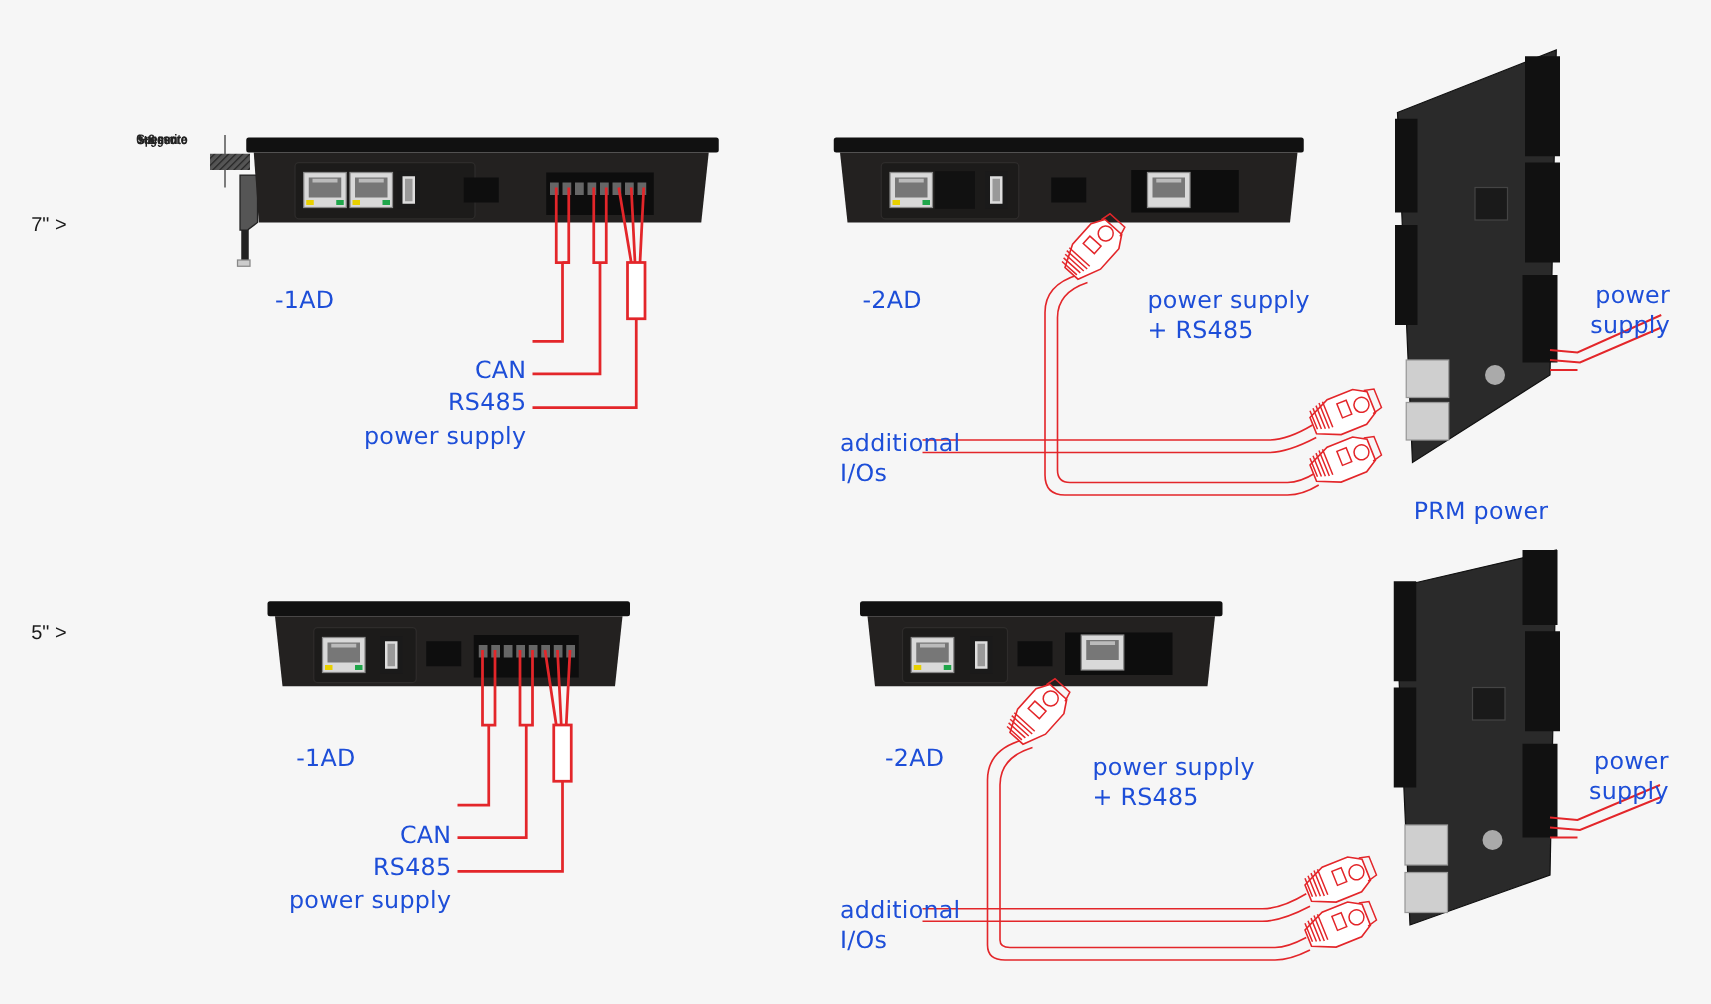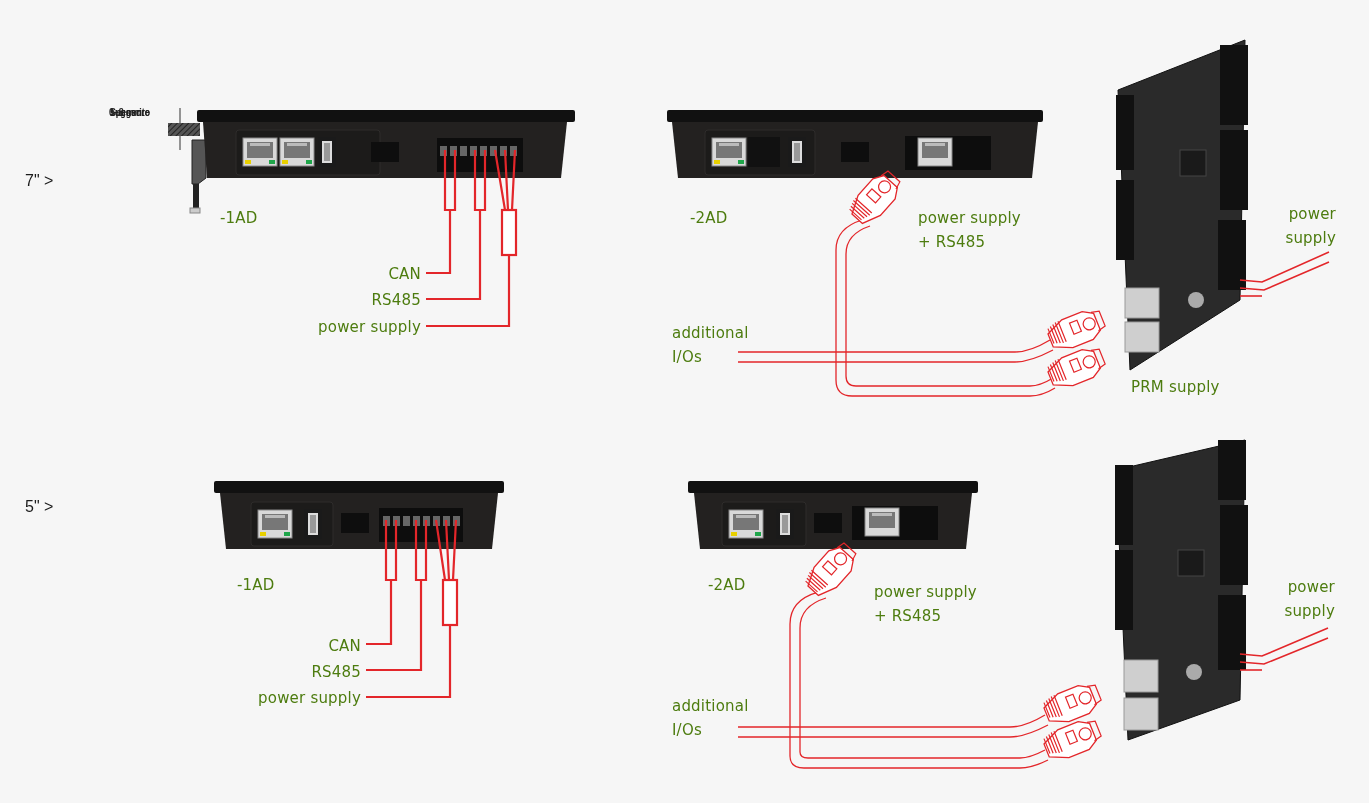--- a/index.html
+++ b/index.html
@@ -1,19 +1,19 @@
 <!DOCTYPE html>
 <html><head>
 <meta charset="utf-8">
 <style>
   html, body { margin:0; padding:0; }
   body { width:1369px; height:803px; background:#f6f6f6; position:relative; overflow:hidden;
          font-family:"DejaVu Sans", sans-serif; color:#111; }
   svg#diagram { position:absolute; left:0; top:0; width:1369px; height:803px; }
-  .lbl { position:absolute; font-size:15px; line-height:24px; color:#4d7c0f; white-space:nowrap; letter-spacing:0.2px; }
+  .lbl { position:absolute; font-size:19px; line-height:24px; color:#1d4ed8; white-space:nowrap; letter-spacing:0.2px;margin-top:22px; }
   .lbl.right { text-align:center; }
   .size-lbl { position:absolute; font-size:16px; color:#1a1a1a; font-family:"Liberation Sans", sans-serif; }
   .thick { position:absolute; font-family:"Liberation Sans", sans-serif; font-size:11px; line-height:12px;
            font-weight:bold; text-align:center; transform:scaleX(0.8); transform-origin:center; color:#222; }
 </style>
 </head>
 <body>
 
 <svg id="diagram" viewBox="0 0 1369 803">
   <defs>
@@ -215,21 +215,21 @@
   <div>+ RS485</div>
 </div>
 <div class="lbl" style="left:672px;top:321px;">
   <div>additional</div>
   <div>I/Os</div>
 </div>
 <div class="lbl right" style="right:33px;top:202px;text-align:right;">
   <div>power</div>
   <div>supply</div>
 </div>
-<div class="lbl" style="left:1131px;top:375px;">PRM supply</div>
+<div class="lbl" style="left:1131px;top:375px;">PRM power</div>
 
 <div class="size-lbl" style="left:25px;top:498px;">5" &gt;</div>
 
 <div class="lbl" style="left:237px;top:573px;">-1AD</div>
 <div class="lbl right" style="right:1008px;top:634px;">CAN</div>
 <div class="lbl right" style="right:1008px;top:660px;">RS485</div>
 <div class="lbl right" style="right:1008px;top:686px;">power supply</div>
 
 <div class="lbl" style="left:708px;top:573px;">-2AD</div>
 <div class="lbl" style="left:874px;top:580px;">

